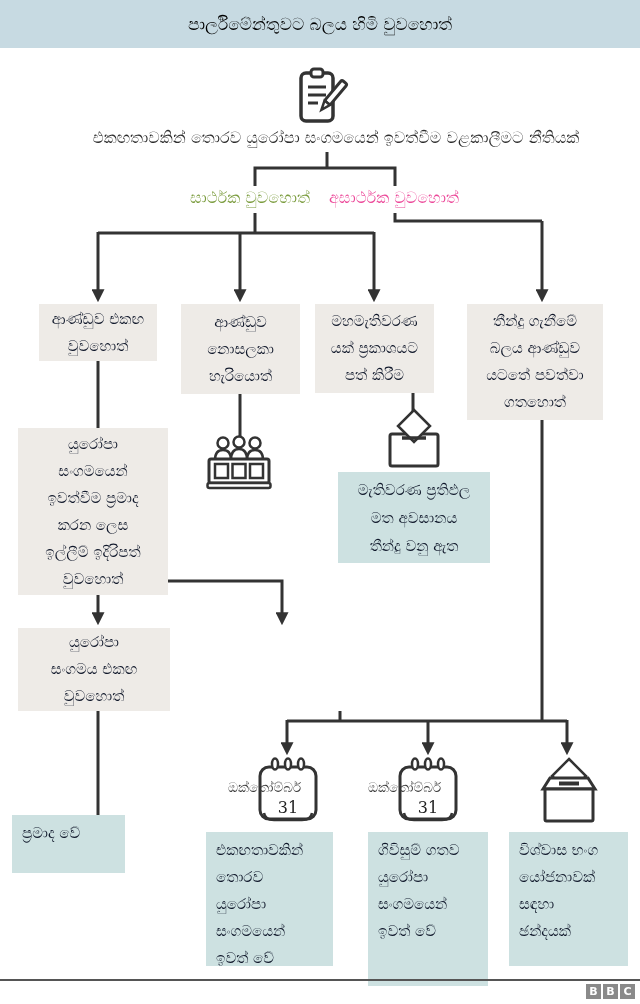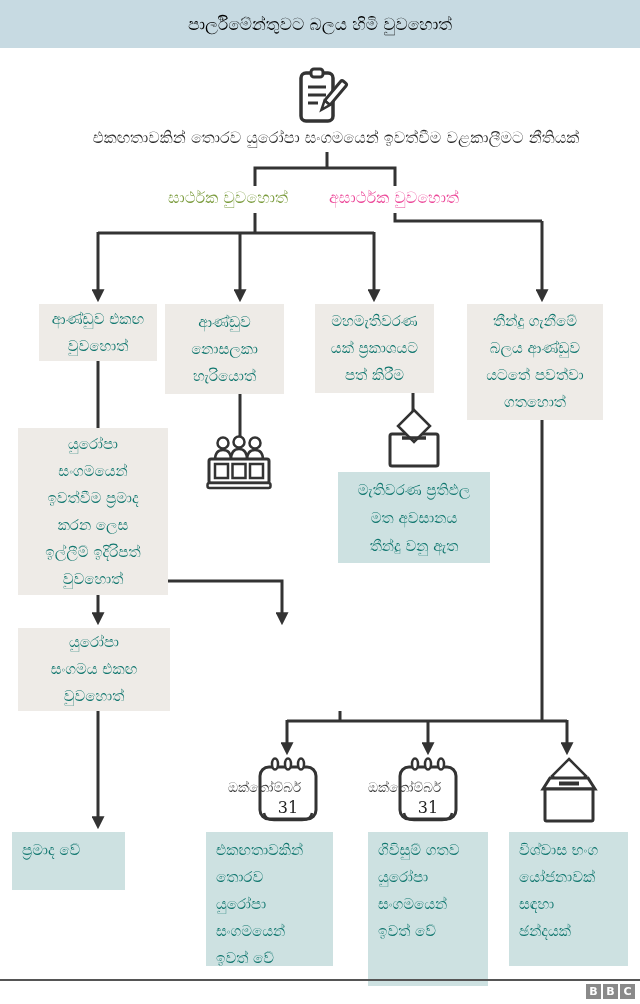--- a/index.html
+++ b/index.html
@@ -10,25 +10,25 @@
   .abs{position:absolute;}
   .header{
     left:0;top:0;width:640px;height:48px;background:#c7dae2;
     display:flex;align-items:center;justify-content:center;
     font-size:17px;color:#000000;
   }
   .intro-text{
     left:0;top:128px;width:640px;text-align:center;font-size:16px;white-space:nowrap;color:#2d2d2d;margin-left:16px;
   }
   .branch-label{top:188px;font-size:16px;text-align:center;white-space:nowrap;}
-  .branch-label.ok{left:144px;width:168px;color:#7b9c3e;}
+  .branch-label.ok{left:166px;width:168px;color:#7b9c3e;}
   .branch-label.fail{left:312px;width:164px;color:#ec4899;}
   .node{
     display:flex;align-items:center;justify-content:center;text-align:center;
-    white-space:pre-line;font-size:15px;line-height:27px;color:#0f766e;
+    white-space:pre-line;font-size:15px;line-height:27px;color:#0f172a;
   }
   .gray{background:#eeebe7;}
   .teal{background:#cde1e1;}
   .node.left-align{align-items:flex-start;justify-content:flex-start;text-align:left;
     padding:5px 6px 0 10px;box-sizing:border-box;}
   .cal-label{font-size:13.5px;color:#3a3a3a;white-space:nowrap;}
   .cal-day{font-family:"DejaVu Serif","Liberation Serif",serif;font-size:16px;text-align:center;color:#222;}
   .connectors{left:0;top:0;width:640px;height:1004px;pointer-events:none;}
   .separator{left:0;top:979px;width:640px;height:2px;background:#555;}
   .bbc{left:586px;top:984px;display:flex;gap:2px;}
@@ -105,21 +105,21 @@
     </g>
   </svg>
 
   <div class="abs intro-text">එකඟතාවකින් තොරව යුරෝපා සංගමයෙන් ඉවත්වීම වළකාලීමට නීතියක්</div>
 
   <div class="abs branch-label ok">සාර්ථක වුවහොත්</div>
   <div class="abs branch-label fail">අසාර්ථක වුවහොත්</div>
 
   <div class="abs node gray" style="left:39px;top:304px;width:118px;height:57px;">ආණ්ඩුව එකඟ
 වුවහොත්</div>
-  <div class="abs node gray" style="left:165px;top:304px;width:119px;height:90px;">ආණ්ඩුව
+  <div class="abs node gray" style="left:181px;top:304px;width:119px;height:90px;">ආණ්ඩුව
 නොසලකා
 හැරියොත්</div>
   <div class="abs node gray" style="left:315px;top:304px;width:119px;height:89px;">මහමැතිවරණ
 යක් ප්‍රකාශයට
 පත් කිරීම</div>
   <div class="abs node gray" style="left:467px;top:304px;width:136px;height:116px;">තීන්දු ගැනීමේ
 බලය ආණ්ඩුව
 යටතේ පවත්වා
 ගතහොත්</div>
 
@@ -189,21 +189,21 @@
 
   <svg class="abs" style="left:537px;top:755px;" width="64" height="74" viewBox="0 0 64 74">
     <g stroke="#333" fill="#fff">
       <path d="M32 4 L49 21 L32 38 L15 21 Z" stroke-width="2.5"></path>
       <path d="M6 34 L13 23 H51 L58 34 Z" stroke-width="3"></path>
       <rect x="8" y="34" width="48" height="32" rx="1.5" stroke-width="3"></rect>
       <path d="M22 28.5 H42" stroke-width="4"></path>
     </g>
   </svg>
 
-  <div class="abs node teal left-align" style="left:12px;top:832px;width:113px;height:58px;">ප්‍රමාද වේ</div>
+  <div class="abs node teal left-align" style="left:12px;top:815px;width:113px;height:58px;">ප්‍රමාද වේ</div>
   <div class="abs node teal left-align" style="left:206px;top:832px;width:127px;height:134px;">එකඟතාවකින්
 තොරව
 යුරෝපා
 සංගමයෙන්
 ඉවත් වේ</div>
   <div class="abs node teal left-align" style="left:368px;top:832px;width:120px;height:154px;">ගිවිසුම් ගතව
 යුරෝපා
 සංගමයෙන්
 ඉවත් වේ</div>
   <div class="abs node teal left-align" style="left:509px;top:832px;width:119px;height:134px;">විශ්වාස භංග

